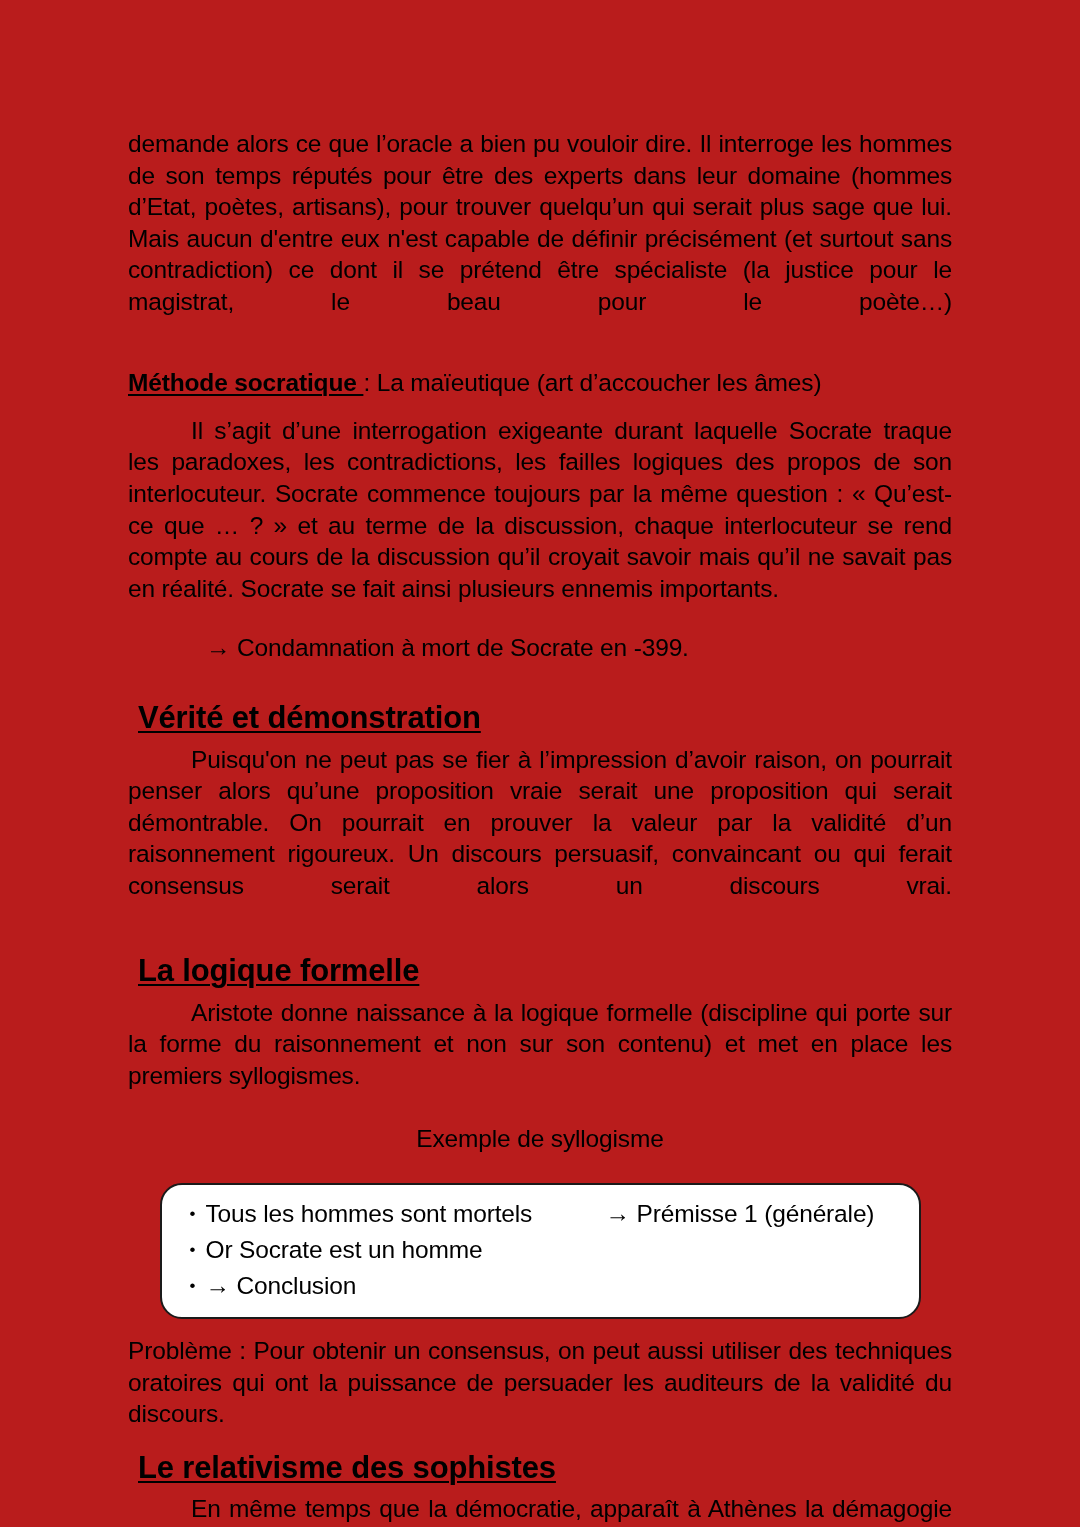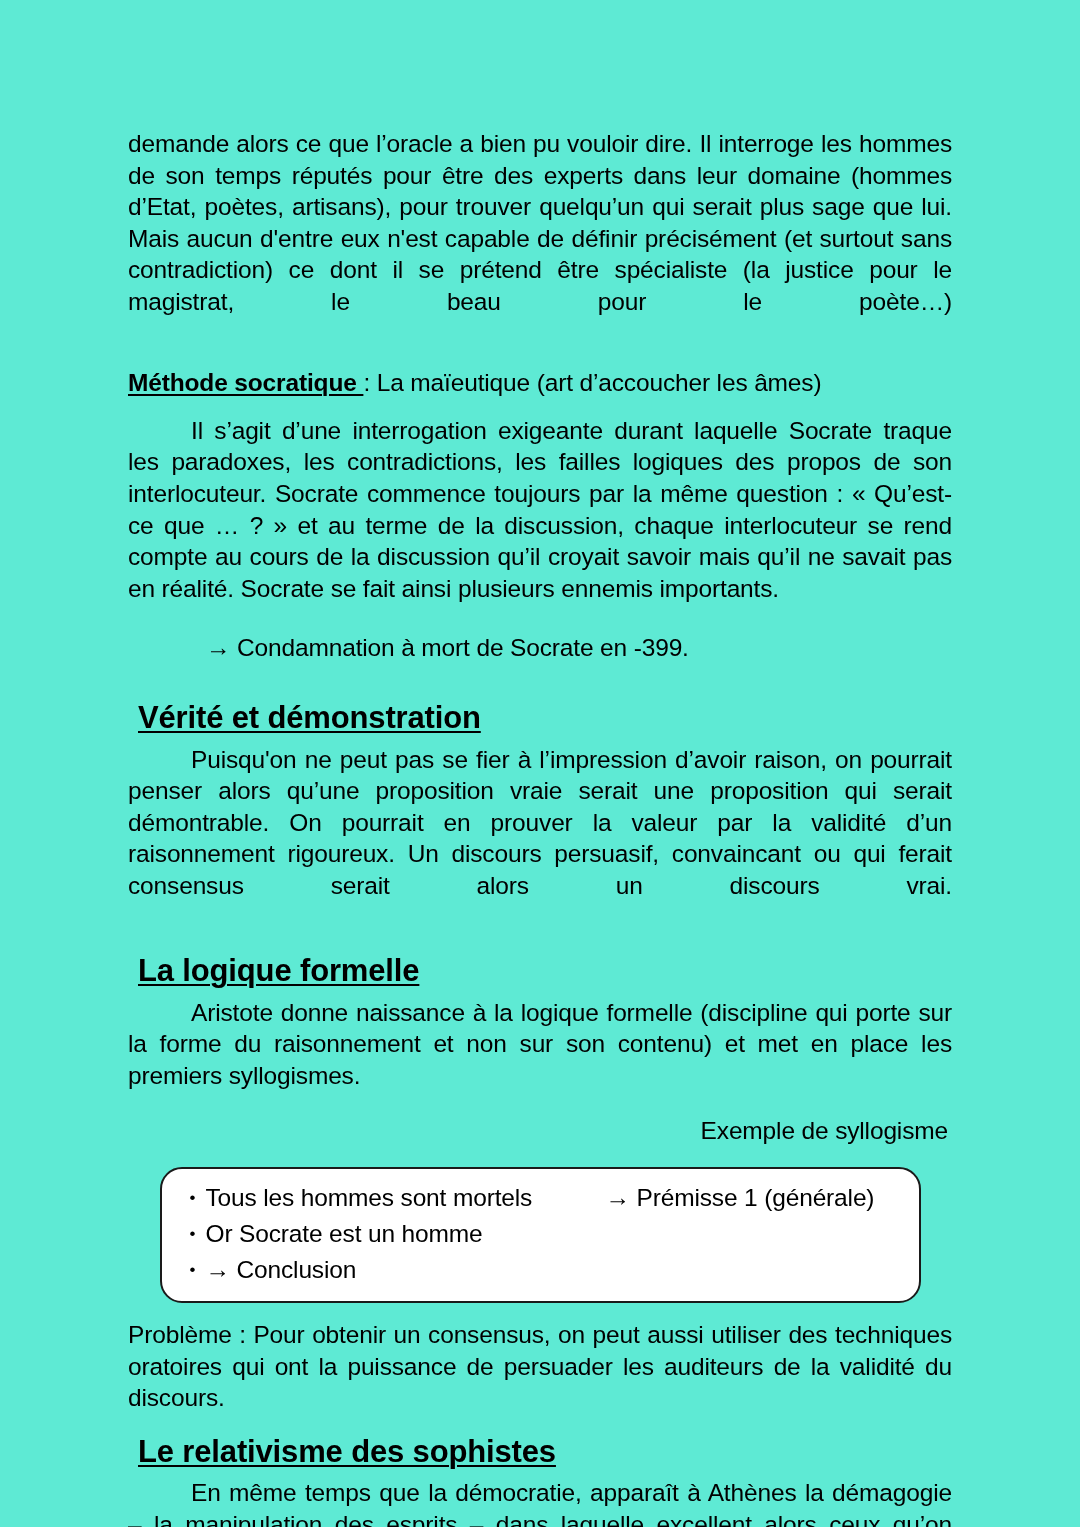--- a/index.html
+++ b/index.html
@@ -15,21 +15,21 @@
     font-family: "Liberation Sans", sans-serif;
     color: #000000;
     overflow: hidden;
   }
   .page {
     position: absolute;
     left: 0;
     top: 0;
     width: 1080px;
     height: 1527px;
-    background: #5eead4;
+    background: #b91c1c;
   }
   .content {
     position: absolute;
     left: 128px;
     top: 128px;
     width: 824px;
   }
 
   
   .para {
@@ -82,22 +82,22 @@
     font-size: 24.5px;
     line-height: 31.6px;
     margin: 8px;
     padding-left: 70px;
     letter-spacing: -0.15px;
   }
 
   .centered {
     font-size: 24.5px;
     line-height: 31.6px;
-    text-align: right;
-    margin: 4px;
+    text-align: center;
+    margin: 12px;
     letter-spacing: -0.15px;
   }
 
   
   .gap-12 { height: 12px; }
   .gap-16 { height: 16px; }
   .gap-18 { height: 18px; }
   .gap-20 { height: 20px; }
 
   

